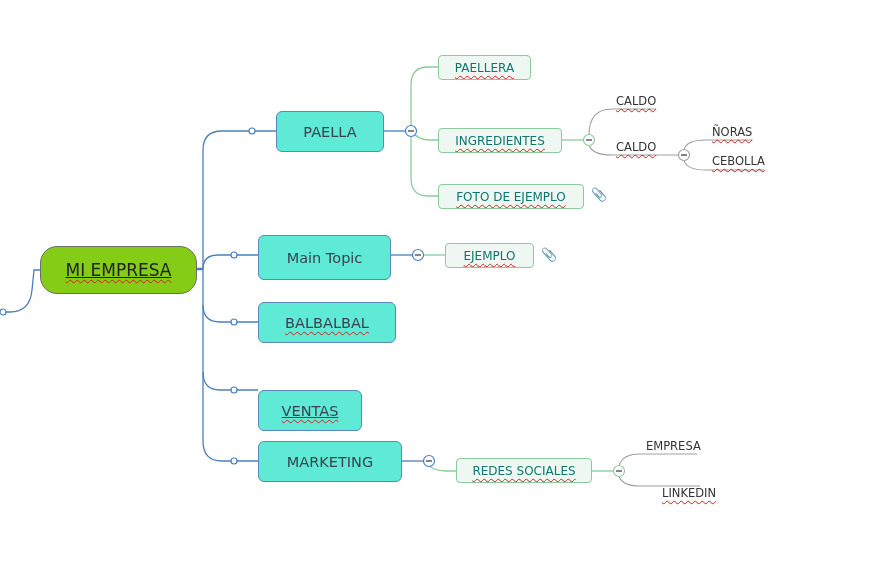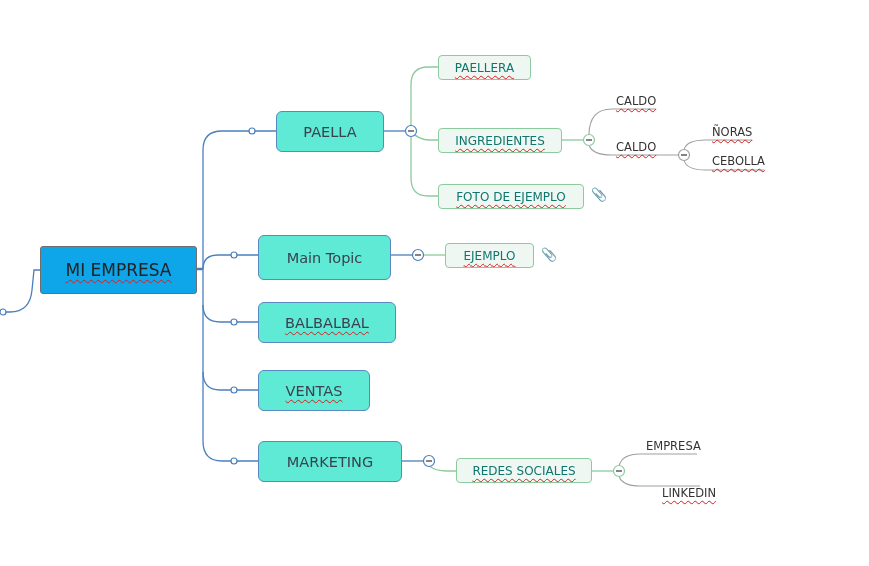--- a/index.html
+++ b/index.html
@@ -1,19 +1,19 @@
 <!DOCTYPE html>
 <html><head>
 <meta charset="utf-8">
 <style>
   html, body { margin:0; padding:0; background:#ffffff; }
   body { width:869px; height:566px; position:relative; overflow:hidden; font-family:"DejaVu Sans", sans-serif; }
   #lines { position:absolute; left:0; top:0; width:869px; height:566px; }
   .node { position:absolute; box-sizing:border-box; display:flex; align-items:center; justify-content:center; white-space:nowrap; }
-  .central { background:#0ea5e9; border:1.5px solid #6e6e6e; border-radius:3px; color:#222; font-size:17px; }
+  .central { background:#84cc16; border:1.5px solid #6e6e6e; border-radius:17px; color:#222; font-size:17px;text-decoration:underline; }
   .main { background:#5eead4; border:1.3px solid #5a88c0; border-radius:6px; color:#3a4250; font-size:14.5px; }
   .sub { background:#eef7f1; border:1.2px solid #8ccb9e; border-radius:4px; color:#0f766e; font-size:12px; }
   .leaf { position:absolute; font-size:11.5px; color:#333; white-space:nowrap; }
   .sq { text-decoration: underline wavy #d42020; text-decoration-thickness:1px; text-underline-offset:3px; }
   .attach { position:absolute; font-size:13px; color:#555; }
 </style>
 </head>
 <body>
 
 <svg id="lines" xmlns="http://www.w3.org/2000/svg">
@@ -91,21 +91,21 @@
 
 <div class="node main" style="left:276px;top:111px;width:108px;height:41px;">
   <span>PAELLA</span>
 </div>
 <div class="node main" style="left:258px;top:235px;width:133px;height:45px;">
   <span>Main Topic</span>
 </div>
 <div class="node main" style="left:258px;top:302px;width:138px;height:41px;">
   <span class="sq">BALBALBAL</span>
 </div>
-<div class="node main" style="left:258px;top:370px;width:112px;height:41px;">
+<div class="node main" style="left:258px;top:390px;width:104px;height:41px;text-decoration:underline;">
   <span class="sq">VENTAS</span>
 </div>
 <div class="node main" style="left:258px;top:441px;width:144px;height:41px;">
   <span>MARKETING</span>
 </div>
 
 <div class="node sub" style="left:438px;top:55px;width:93px;height:25px;">
   <span class="sq">PAELLERA</span>
 </div>
 <div class="node sub" style="left:438px;top:128px;width:124px;height:25px;">

